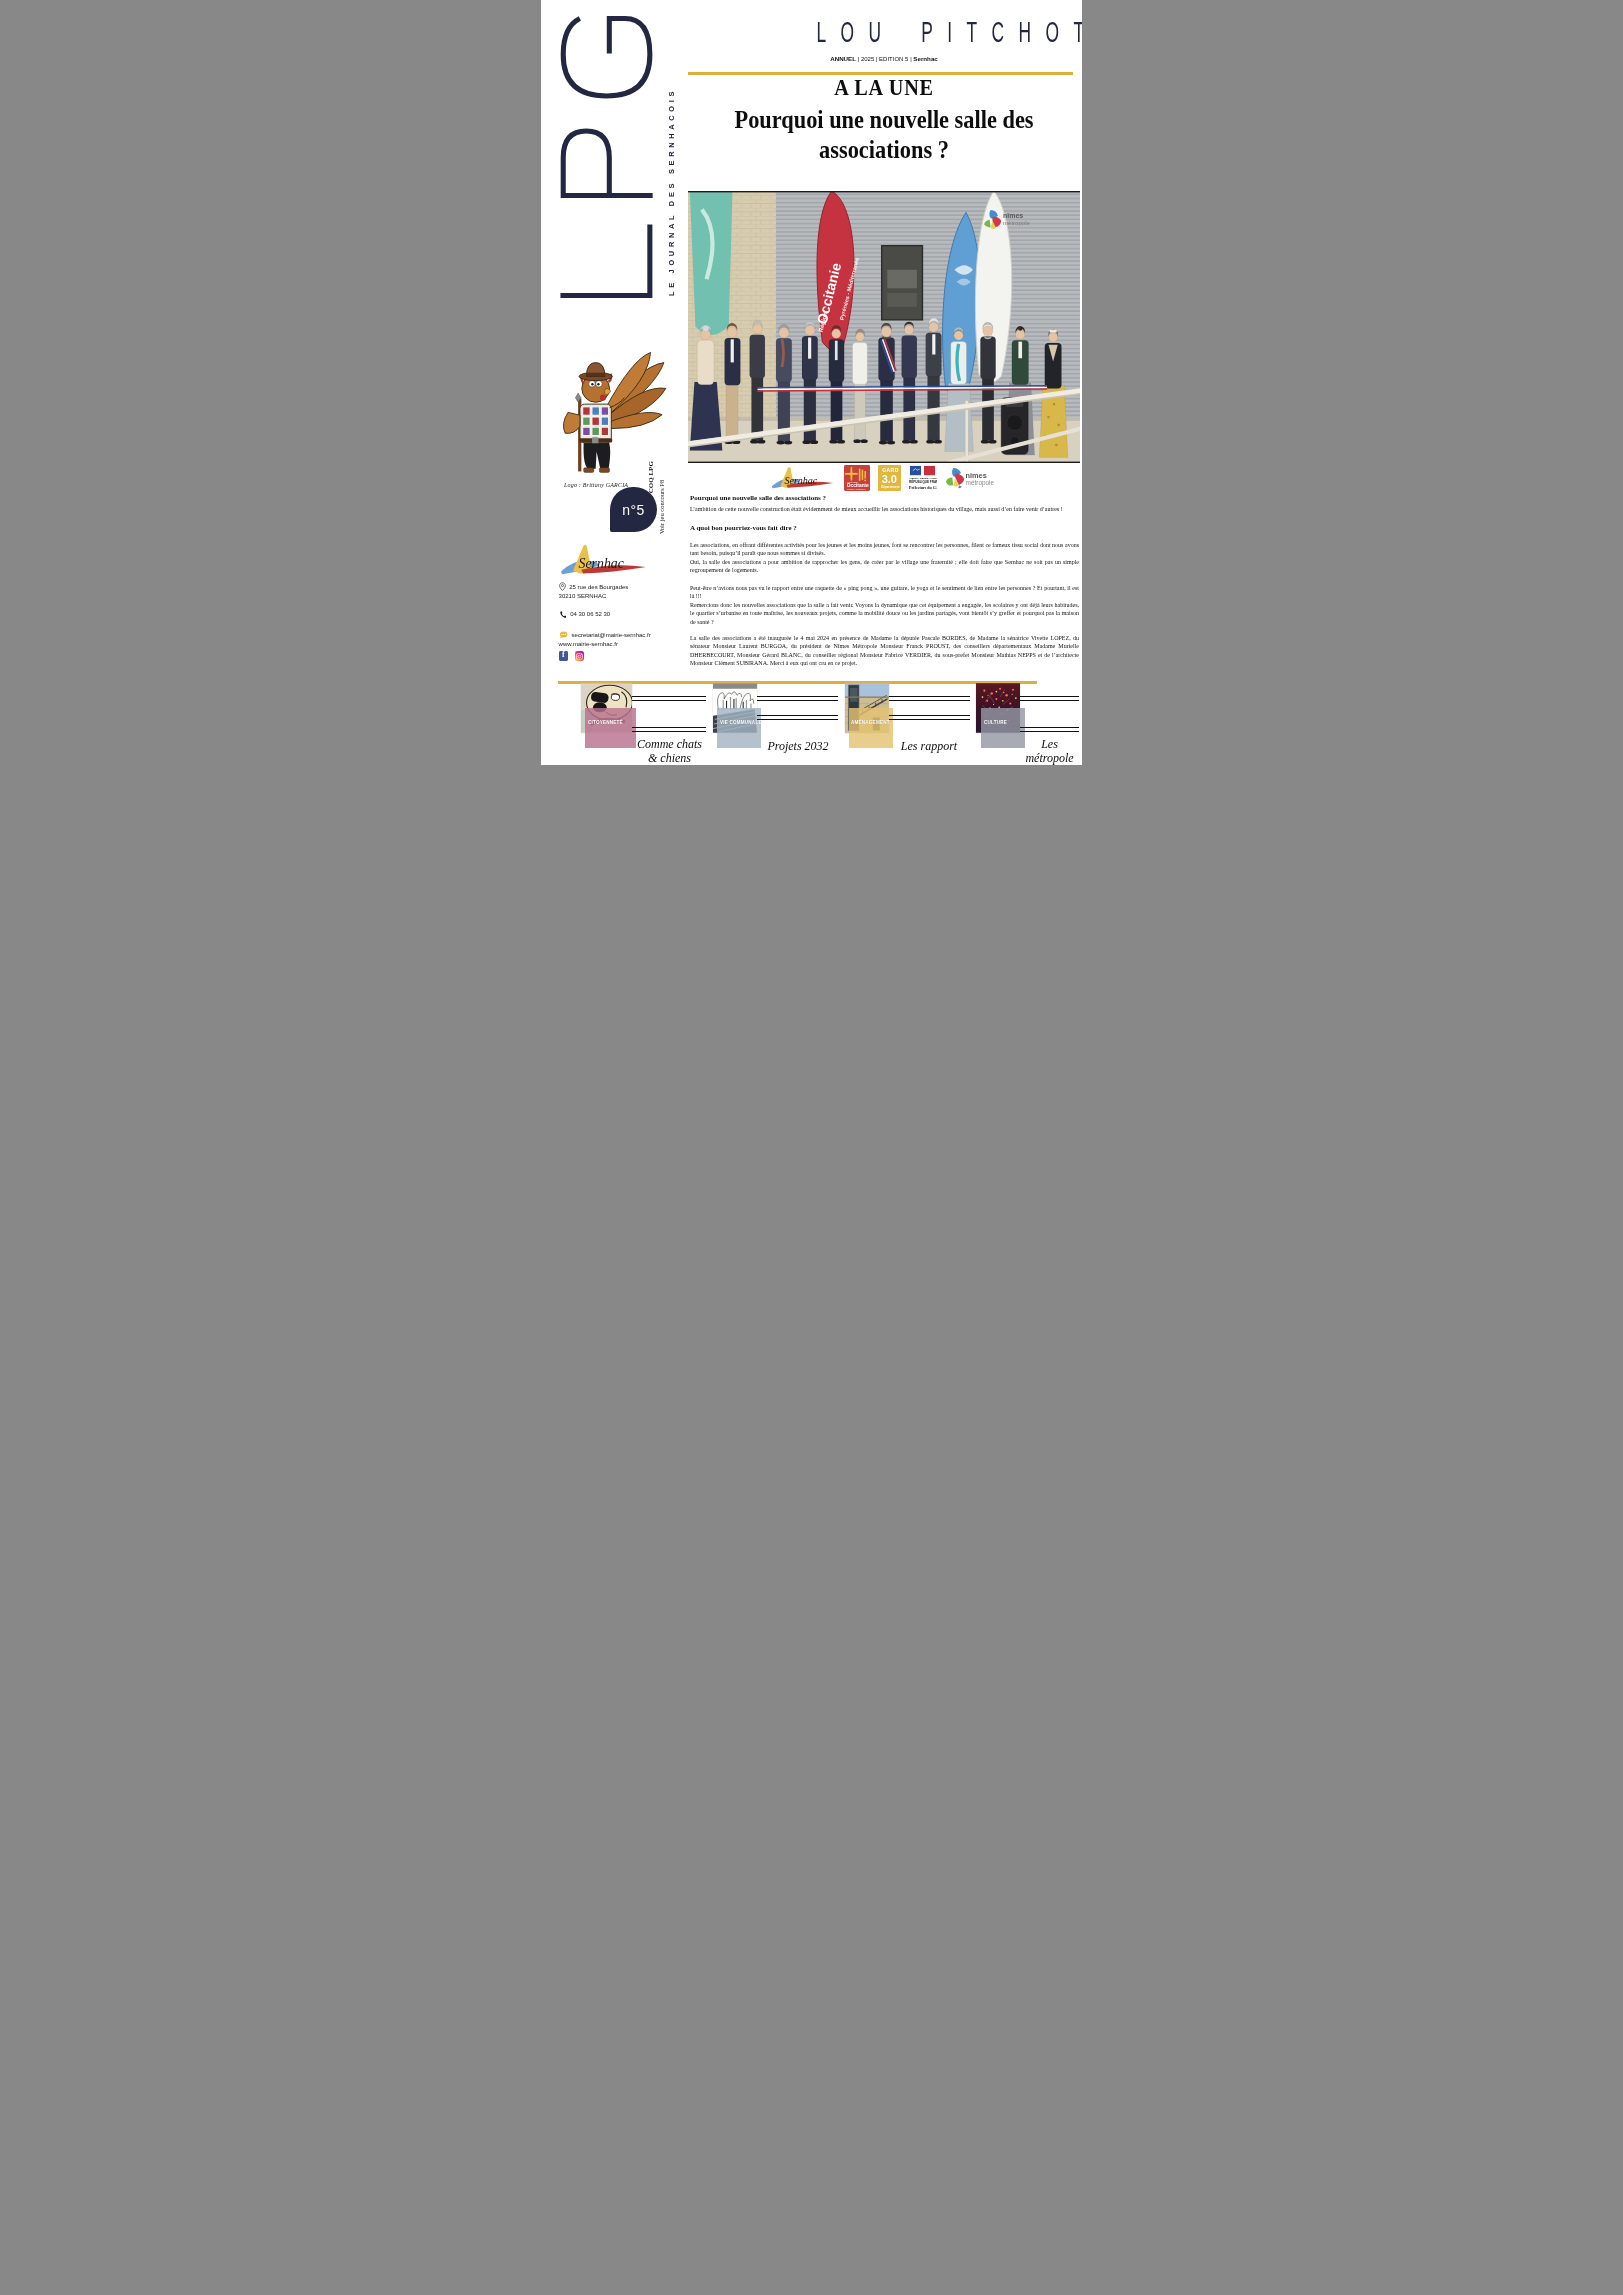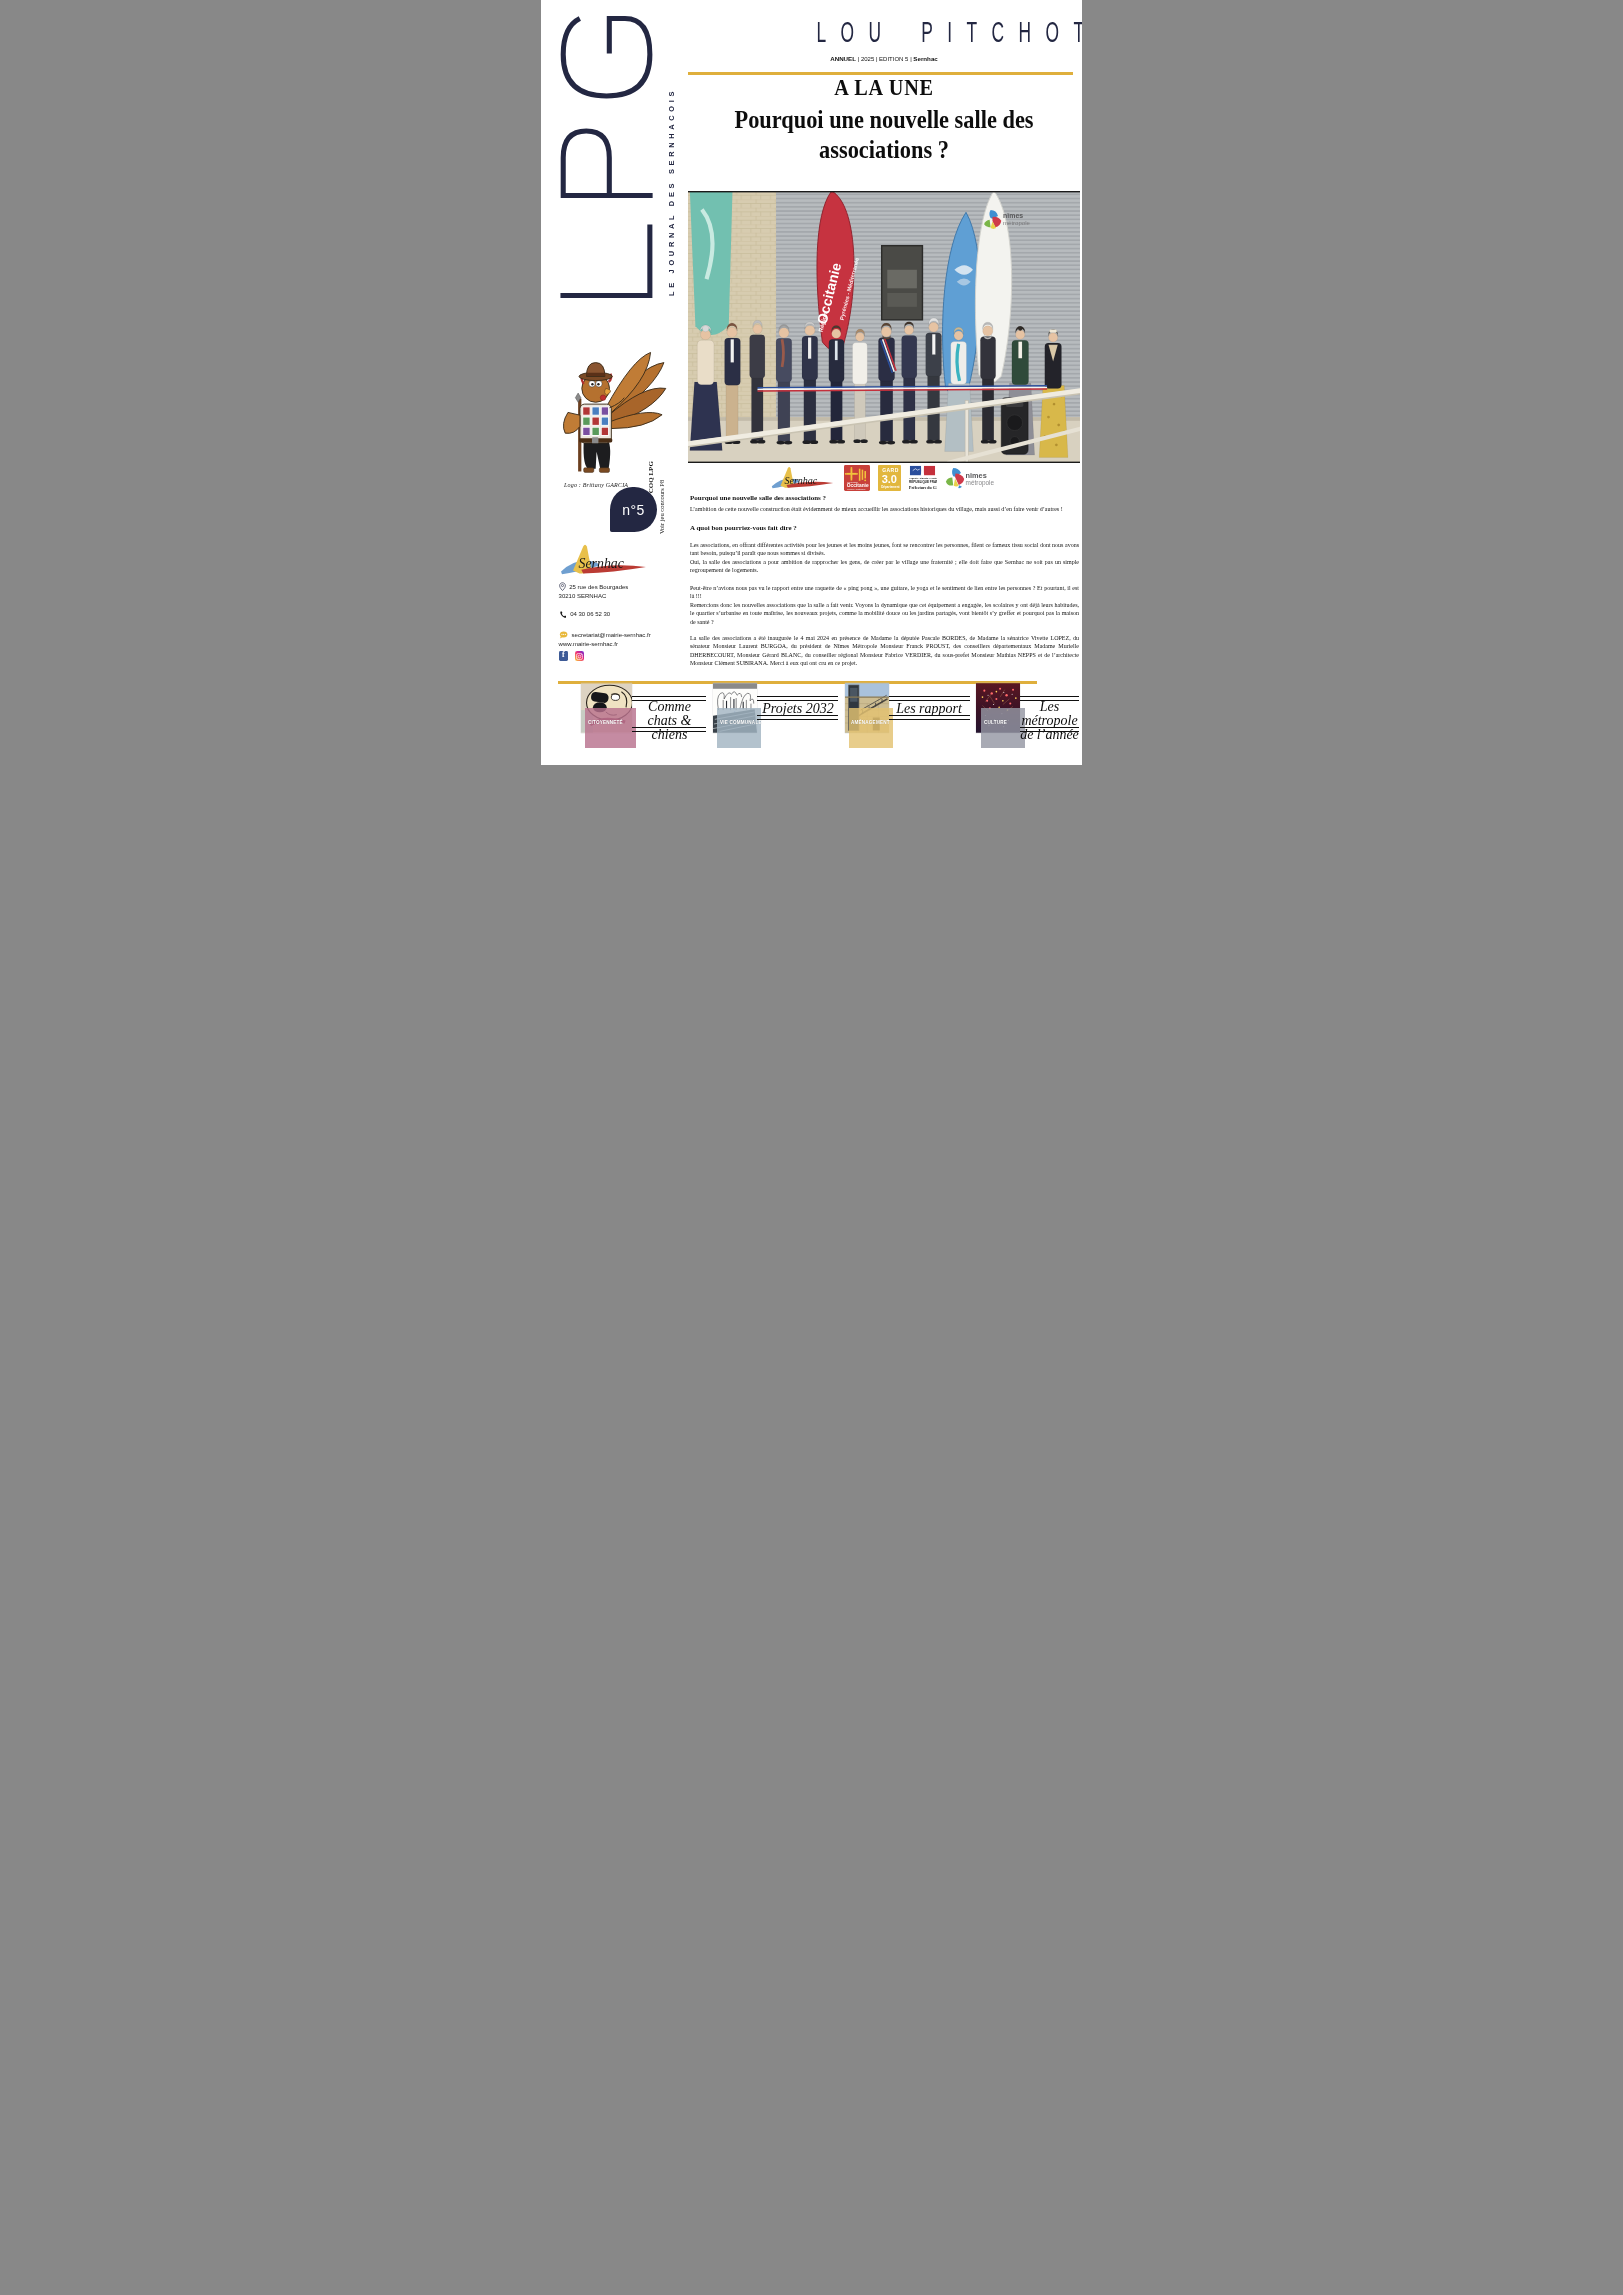--- a/index.html
+++ b/index.html
@@ -46,22 +46,22 @@
   .mt-h{margin-top:10.2px !important;}
 
   
   .logos{left:147px;top:463px;width:392px;height:29px;display:flex;align-items:center;justify-content:center;gap:7.4px;}
 
   
   .rule{height:2.8px;border-top:0.9px solid #101010;border-bottom:0.9px solid #101010;}
   .teaser-photo{top:683px;height:50px;overflow:hidden;box-shadow:0 0 0 0.2px #bbb;}
   .teaser-overlay{top:708px;height:40px;opacity:.82;}
   .teaser-label{color:#fff;font-weight:700;font-size:4.6px;letter-spacing:0.2px;text-shadow:0 0 0.9px rgba(0,0,0,.25);}
-  .teaser-title{font-family:"Liberation Serif",serif;font-style:italic;font-size:14px;line-height:14px;
-                text-align:center;color:#0e0e0e;}
+  .teaser-title{font-family:"Liberation Serif",serif;font-style:italic;font-size:12px;line-height:14px;
+                text-align:center;color:#0e0e0e;margin-top:37px;}
 </style>
 </head>
 <body>
 
 <div class="page">
 
   <div class="abs" style="left:0;top:0;width:147px;height:765px;">
 
     <svg class="abs" style="left:13px;top:3.7px;" width="106" height="301" viewBox="0 0 230 650">
       <g fill="none" stroke="#232742" stroke-width="11">

